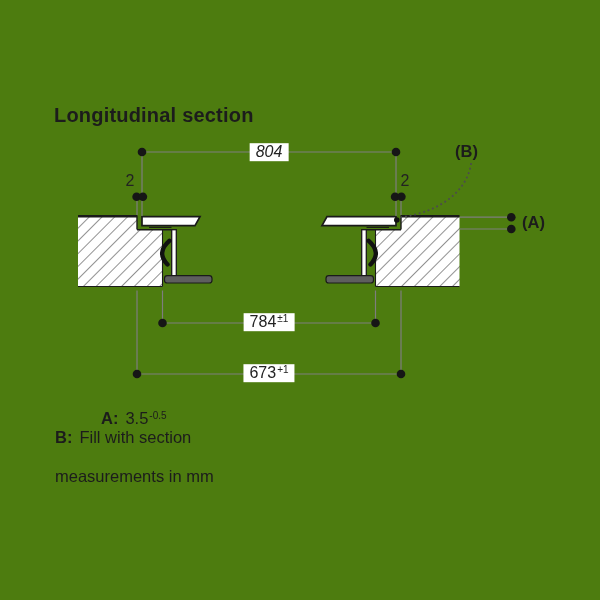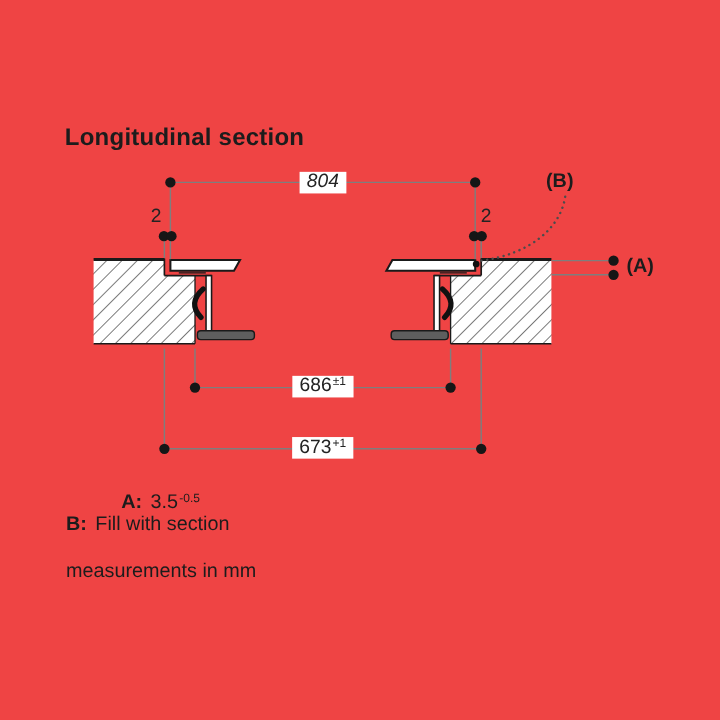--- a/index.html
+++ b/index.html
@@ -1,17 +1,17 @@
 <!DOCTYPE html>
 <html><head>
 <meta charset="utf-8">
 <style>
   html,body{margin:0;padding:0;background:#ffffff;}
   .stage{
-    position:relative;width:600px;height:600px;background:#ef4444;
+    position:relative;width:600px;height:600px;background:#4d7c0f;
     font-family:"Liberation Sans",sans-serif;color:#1c1c1c;overflow:hidden;
   }
   .stage svg{position:absolute;left:0;top:0;z-index:1;}
   .txt{position:absolute;z-index:2;white-space:nowrap;}
   .title{left:54px;top:104px;font-size:20px;font-weight:bold;letter-spacing:.2px;}
   .dim{font-size:16px;color:#232323;background:#fff;padding:0 6px;
        transform:translate(-50%,-50%);line-height:1.1;}
   .dim-804{left:269px;top:152px;font-style:italic;}
   .dim-784{left:269px;top:322px;}
   .dim-808{left:269px;top:373px;}
@@ -120,21 +120,21 @@
     </g>
   </svg>
 
   <div class="txt title">Longitudinal section</div>
 
   <span class="txt dim dim-804">804</span>
 
   <span class="txt gap gap-left">2</span>
   <span class="txt gap gap-right">2</span>
 
-  <span class="txt dim dim-784"><span>686</span><span class="sup">±1</span></span>
+  <span class="txt dim dim-784"><span>784</span><span class="sup">±1</span></span>
 
   <span class="txt dim dim-808"><span>673</span><span class="sup">+1</span></span>
 
   <span class="txt callout callout-b">(B)</span>
   <span class="txt callout callout-a">(A)</span>
 
   <div class="txt note note-a"><b>A:</b><span>3.5</span><span class="sup">-0.5</span></div>
 
   <div class="txt note note-b"><b>B:</b><span>Fill with section</span></div>
 

